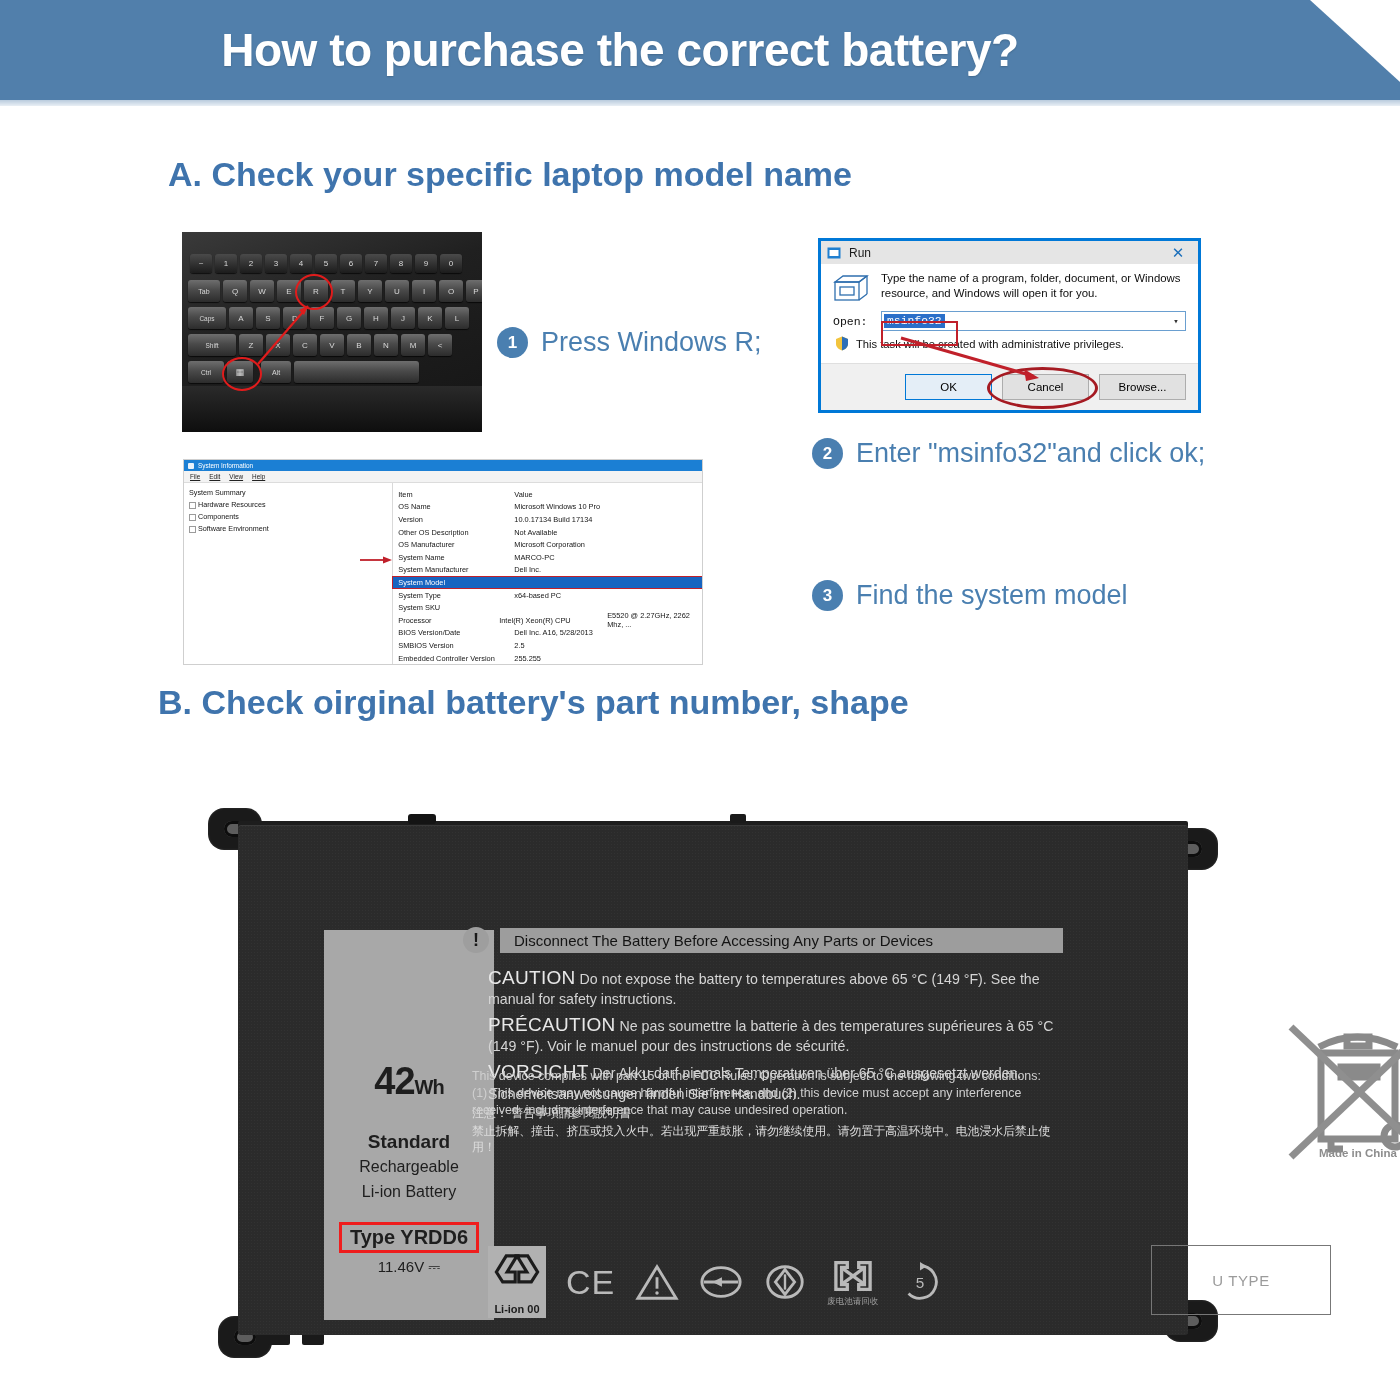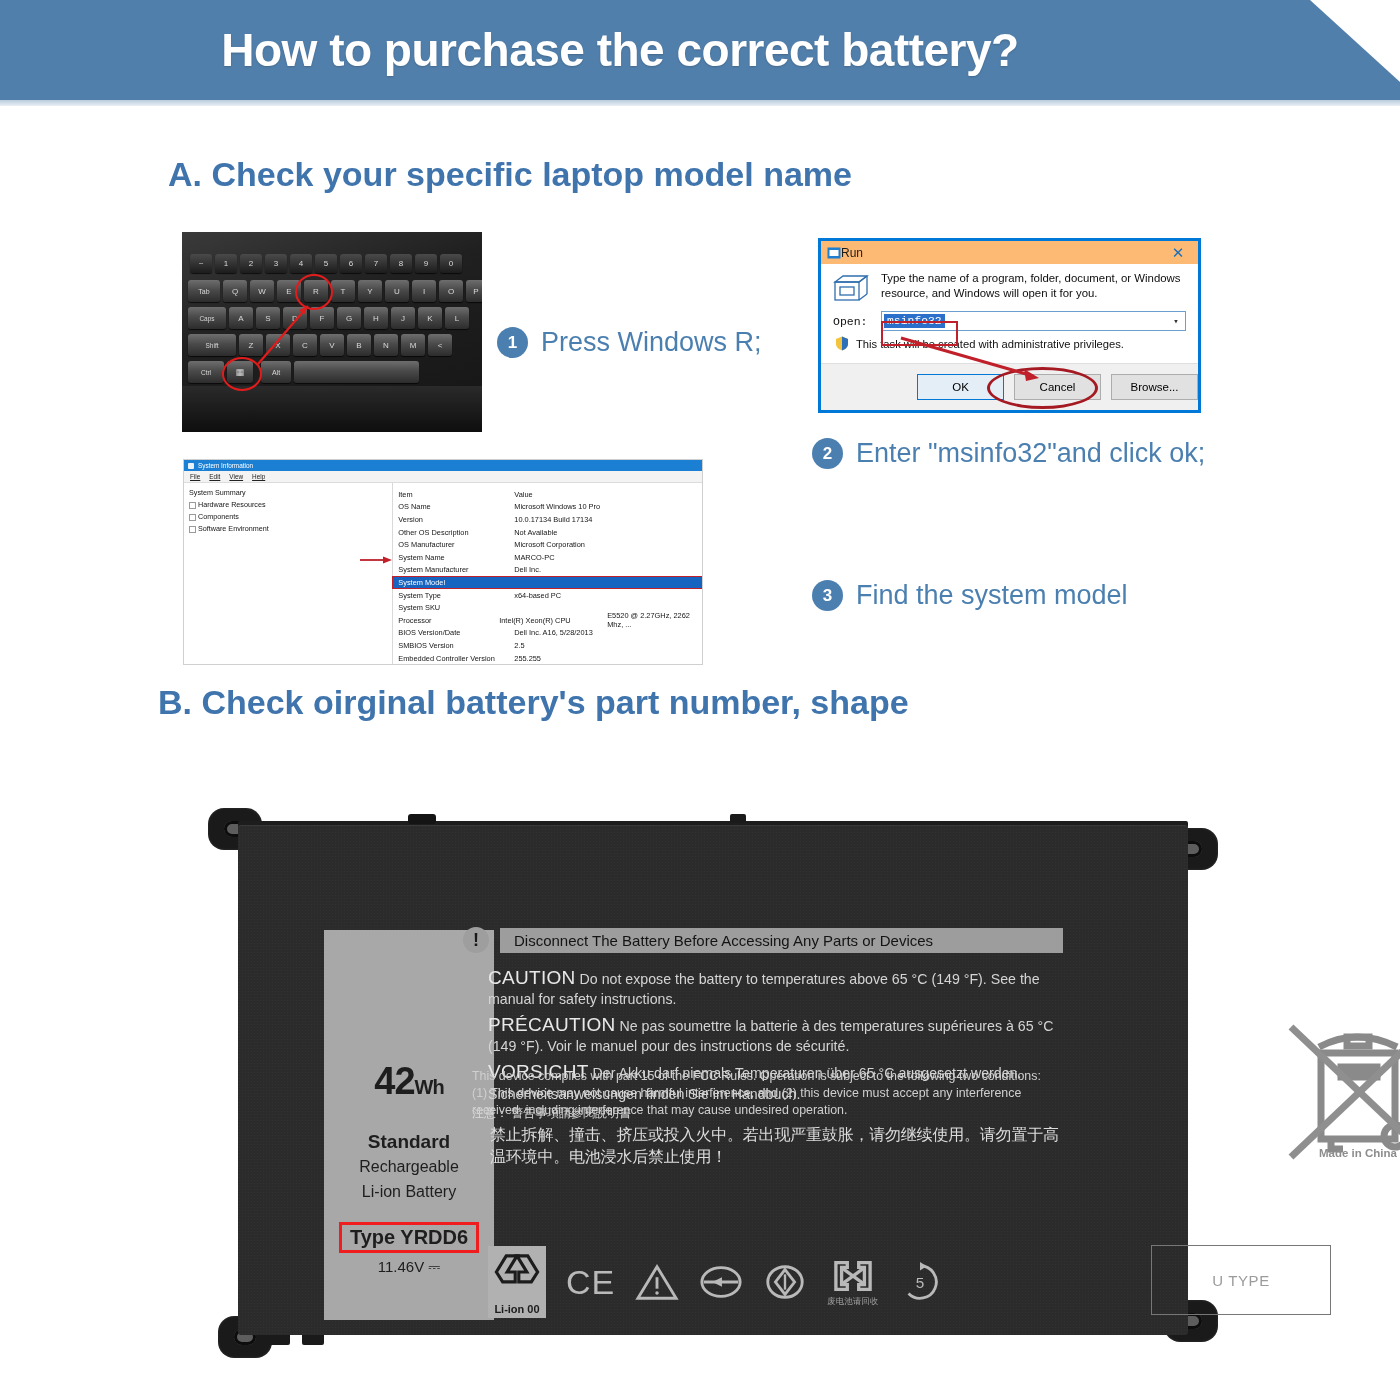--- a/index.html
+++ b/index.html
@@ -73,22 +73,22 @@
 
   
   .rundlg{
     position:absolute;left:818px;top:238px;width:383px;height:175px;
     background:#ffffff;
     border:3px solid #0078d7;
     box-sizing:border-box;
     font-size:11.5px;color:#111;
   }
   .run-title{
-    height:23px;display:flex;align-items:center;padding:0 6px;
-    background:#fdba74;
+    height:23px;display:flex;align-items:center;gap:8px;padding:0 6px;
+    background:#e5e5e5;
   }
   .run-ico{width:14px;height:12px;position:relative;flex:0 0 auto;}
   .run-title-text{font-size:12px;color:#1b1b1b;}
   .run-close{
     margin-left:auto;width:28px;height:21px;display:flex;align-items:center;justify-content:center;
     color:#1b6fbb;font-size:15px;line-height:1;
   }
   .run-body{padding:7px 12px 0 12px;display:flex;gap:12px;}
   .run-bigicon{width:36px;height:32px;flex:0 0 auto;margin-top:2px;}
   .run-desc{font-size:11.4px;line-height:1.35;color:#0d0d0d;}
@@ -107,21 +107,21 @@
   .red-box{
     position:absolute;border:2px solid #c0202a;pointer-events:none;
   }
   .run-admin{
     display:flex;align-items:center;gap:7px;padding:5px 12px 0 14px;font-size:11.2px;
   }
   .shield{width:14px;height:15px;flex:0 0 auto;}
   .run-footer{
     position:absolute;left:0;right:0;bottom:0;height:46px;background:#f0f0f0;
     border-top:1px solid #dfdfdf;
-    display:flex;align-items:center;justify-content:flex-end;gap:10px;
+    display:flex;align-items:center;justify-content:flex-end;gap:10px;padding-right:12px;
   }
   .btn{
     width:85px;height:24px;background:#e1e1e1;border:1px solid #adadad;
     display:flex;align-items:center;justify-content:center;font-size:11.5px;color:#000;
   }
   .btn.primary{border:1.6px solid #0078d7;background:#e4eef7;}
   .red-ellipse{
     position:absolute;border:3px solid #a51a22;border-radius:50%;pointer-events:none;
   }
   .run-arrow{position:absolute;left:0;top:0;width:383px;height:175px;pointer-events:none;}
@@ -247,21 +247,21 @@
   .caution{
     position:absolute;left:234px;top:140px;width:600px;color:#d4d4d4;
     font-size:14.2px;line-height:1.33;
   }
   .caution .lead{font-size:19px;letter-spacing:.3px;color:#e8e8e8;}
   .caution p{margin:0 0 3px 16px;}
   .cn{
     position:absolute;left:234px;top:1.5px;width:600px;
   }
   .cn1{font-size:12px;color:#dcdcdc;margin-bottom:2px;}
-  .cn2{font-size:16px;color:#dcdcdc;letter-spacing:-.2px;margin-left:18px;}
+  .cn2{font-size:12px;color:#dcdcdc;letter-spacing:-.2px;}
   .fcc{
     position:absolute;left:234px;top:243px;width:600px;color:#cfcfcf;
     font-size:12.4px;line-height:1.37;
   }
 
   
   .weee{
     position:absolute;left:1035px;top:180px;width:170px;height:170px;
   }
   .madein{

